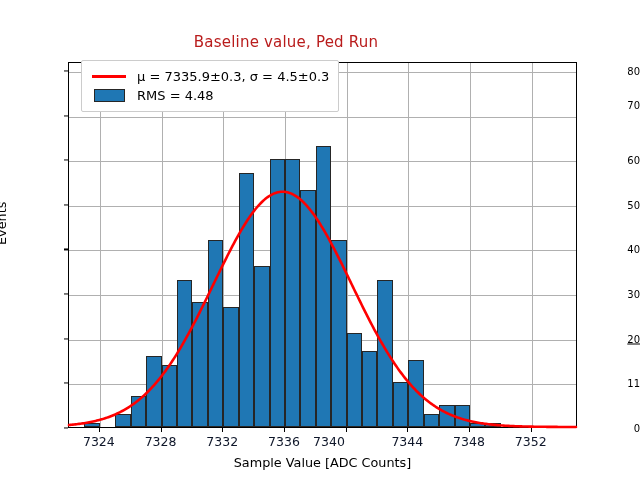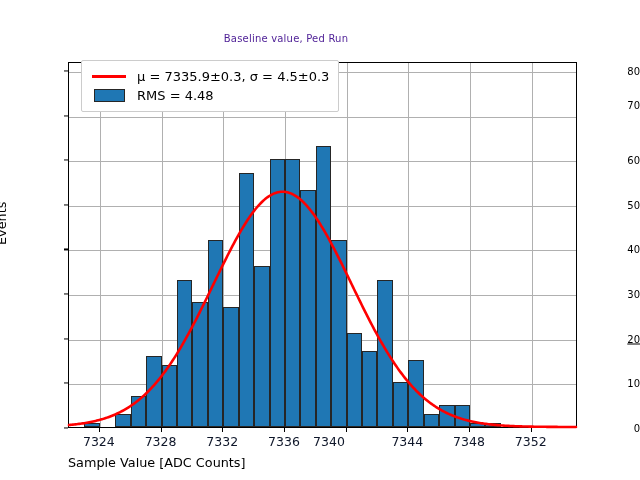--- a/index.html
+++ b/index.html
@@ -14,22 +14,22 @@
     background: #ffffff;
     font-family: "DejaVu Sans", sans-serif;
     overflow: hidden;
   }
   #title {
     position: absolute;
     left: 0;
     top: 33px;
     width: 572px;
     text-align: center;
-    font-size: 10px;
-    color: #4c1d95;
+    font-size: 15px;
+    color: #b91c1c;
     letter-spacing: 0.2px;
   }
   
   #axes {
     position: absolute;
     left: 68px;
     top: 62px;
     width: 509px;
     height: 366px;
     border: 1.1px solid #000000;
@@ -93,20 +93,21 @@
     position: absolute;
     width: 1.1px;
     height: 3.6px;
     background: #000000;
   }
   #xlabel {
     position: absolute;
     left: 68px;
     top: 455px;
     width: 509px;
+    text-align: center;
     font-size: 12.8px;
     color: #000000;
   }
   #ylabel {
     position: absolute;
     left: -6px;
     top: 245px;
     font-size: 12.8px;
     color: #000000;
     transform: rotate(-90deg);
@@ -212,21 +213,21 @@
         <div class="bar" style="left: 416.455px; width: 15.4242px; height: 4.46341px; background: rgb(31, 119, 180); border-color: rgb(38, 38, 38);"></div>
       </div>
     <svg id="fitcurve" viewBox="0 0 509 366" preserveAspectRatio="none">
       <path id="fitpath" fill="none" stroke="#ff0000" stroke-width="2.6" stroke-linejoin="round" stroke-linecap="round" d="M0.00 364.00 L1.27 363.88 L2.54 363.76 L3.82 363.63 L5.09 363.49 L6.36 363.35 L7.63 363.20 L8.91 363.04 L10.18 362.88 L11.45 362.71 L12.72 362.53 L14.00 362.34 L15.27 362.14 L16.54 361.93 L17.81 361.71 L19.09 361.49 L20.36 361.25 L21.63 361.00 L22.90 360.74 L24.18 360.47 L25.45 360.18 L26.72 359.89 L27.99 359.58 L29.27 359.25 L30.54 358.92 L31.81 358.56 L33.09 358.20 L34.36 357.82 L35.63 357.42 L36.90 357.01 L38.18 356.58 L39.45 356.13 L40.72 355.66 L41.99 355.18 L43.27 354.68 L44.54 354.16 L45.81 353.62 L47.08 353.05 L48.36 352.47 L49.63 351.87 L50.90 351.24 L52.17 350.59 L53.45 349.92 L54.72 349.22 L55.99 348.50 L57.26 347.76 L58.54 346.99 L59.81 346.19 L61.08 345.37 L62.35 344.52 L63.63 343.65 L64.90 342.74 L66.17 341.81 L67.44 340.85 L68.71 339.86 L69.99 338.84 L71.26 337.79 L72.53 336.70 L73.80 335.59 L75.08 334.44 L76.35 333.27 L77.62 332.06 L78.89 330.81 L80.17 329.54 L81.44 328.23 L82.71 326.89 L83.98 325.51 L85.26 324.10 L86.53 322.65 L87.80 321.17 L89.07 319.65 L90.35 318.10 L91.62 316.51 L92.89 314.89 L94.16 313.23 L95.44 311.54 L96.71 309.81 L97.98 308.04 L99.26 306.25 L100.53 304.41 L101.80 302.54 L103.07 300.64 L104.35 298.70 L105.62 296.72 L106.89 294.72 L108.16 292.67 L109.44 290.60 L110.71 288.49 L111.98 286.36 L113.25 284.19 L114.53 281.98 L115.80 279.75 L117.07 277.49 L118.34 275.20 L119.62 272.89 L120.89 270.54 L122.16 268.17 L123.43 265.77 L124.71 263.35 L125.98 260.91 L127.25 258.45 L128.52 255.96 L129.79 253.45 L131.07 250.93 L132.34 248.39 L133.61 245.83 L134.88 243.26 L136.16 240.68 L137.43 238.08 L138.70 235.48 L139.97 232.86 L141.25 230.24 L142.52 227.62 L143.79 224.99 L145.06 222.36 L146.34 219.73 L147.61 217.10 L148.88 214.48 L150.15 211.86 L151.43 209.25 L152.70 206.64 L153.97 204.05 L155.24 201.47 L156.52 198.91 L157.79 196.37 L159.06 193.84 L160.34 191.33 L161.61 188.85 L162.88 186.40 L164.15 183.97 L165.43 181.56 L166.70 179.19 L167.97 176.86 L169.24 174.56 L170.52 172.29 L171.79 170.07 L173.06 167.88 L174.33 165.74 L175.61 163.64 L176.88 161.59 L178.15 159.59 L179.42 157.64 L180.70 155.74 L181.97 153.90 L183.24 152.11 L184.51 150.38 L185.79 148.71 L187.06 147.10 L188.33 145.55 L189.60 144.06 L190.88 142.64 L192.15 141.29 L193.42 140.00 L194.69 138.78 L195.96 137.63 L197.24 136.56 L198.51 135.56 L199.78 134.63 L201.05 133.77 L202.33 132.99 L203.60 132.28 L204.87 131.66 L206.14 131.10 L207.42 130.63 L208.69 130.24 L209.96 129.92 L211.23 129.68 L212.51 129.53 L213.78 129.45 L215.05 129.45 L216.32 129.53 L217.60 129.69 L218.87 129.93 L220.14 130.25 L221.41 130.65 L222.69 131.12 L223.96 131.67 L225.23 132.30 L226.51 133.01 L227.78 133.79 L229.05 134.65 L230.32 135.58 L231.60 136.59 L232.87 137.67 L234.14 138.82 L235.41 140.04 L236.69 141.33 L237.96 142.68 L239.23 144.11 L240.50 145.59 L241.78 147.14 L243.05 148.76 L244.32 150.43 L245.59 152.16 L246.87 153.96 L248.14 155.80 L249.41 157.70 L250.68 159.65 L251.96 161.66 L253.23 163.71 L254.50 165.80 L255.77 167.95 L257.04 170.13 L258.32 172.36 L259.59 174.63 L260.86 176.93 L262.13 179.27 L263.41 181.64 L264.68 184.04 L265.95 186.47 L267.22 188.93 L268.50 191.41 L269.77 193.92 L271.04 196.44 L272.31 198.99 L273.59 201.55 L274.86 204.13 L276.13 206.72 L277.40 209.32 L278.68 211.94 L279.95 214.56 L281.22 217.18 L282.49 219.81 L283.77 222.44 L285.04 225.07 L286.31 227.70 L287.59 230.32 L288.86 232.94 L290.13 235.56 L291.40 238.16 L292.68 240.76 L293.95 243.34 L295.22 245.91 L296.49 248.47 L297.77 251.01 L299.04 253.53 L300.31 256.04 L301.58 258.52 L302.86 260.99 L304.13 263.43 L305.40 265.85 L306.67 268.24 L307.95 270.61 L309.22 272.96 L310.49 275.27 L311.76 277.56 L313.04 279.82 L314.31 282.05 L315.58 284.25 L316.85 286.42 L318.13 288.56 L319.40 290.66 L320.67 292.74 L321.94 294.78 L323.21 296.78 L324.49 298.76 L325.76 300.69 L327.03 302.60 L328.30 304.47 L329.58 306.30 L330.85 308.10 L332.12 309.86 L333.39 311.59 L334.67 313.28 L335.94 314.94 L337.21 316.56 L338.48 318.15 L339.76 319.70 L341.03 321.21 L342.30 322.69 L343.57 324.14 L344.85 325.55 L346.12 326.93 L347.39 328.27 L348.66 329.58 L349.94 330.85 L351.21 332.09 L352.48 333.30 L353.76 334.48 L355.03 335.62 L356.30 336.74 L357.57 337.82 L358.85 338.87 L360.12 339.89 L361.39 340.88 L362.66 341.84 L363.94 342.77 L365.21 343.67 L366.48 344.55 L367.75 345.40 L369.03 346.22 L370.30 347.01 L371.57 347.78 L372.84 348.53 L374.12 349.25 L375.39 349.94 L376.66 350.61 L377.93 351.26 L379.21 351.89 L380.48 352.49 L381.75 353.07 L383.02 353.63 L384.29 354.17 L385.57 354.69 L386.84 355.20 L388.11 355.68 L389.38 356.14 L390.66 356.59 L391.93 357.02 L393.20 357.43 L394.47 357.83 L395.75 358.21 L397.02 358.58 L398.29 358.93 L399.56 359.26 L400.84 359.59 L402.11 359.89 L403.38 360.19 L404.65 360.47 L405.93 360.75 L407.20 361.01 L408.47 361.26 L409.74 361.49 L411.02 361.72 L412.29 361.94 L413.56 362.15 L414.84 362.34 L416.11 362.53 L417.38 362.71 L418.65 362.88 L419.93 363.05 L421.20 363.21 L422.47 363.35 L423.74 363.50 L425.02 363.63 L426.29 363.76 L427.56 363.88 L428.83 364.00 L430.11 364.11 L431.38 364.21 L432.65 364.31 L433.92 364.41 L435.20 364.50 L436.47 364.58 L437.74 364.66 L439.01 364.74 L440.29 364.81 L441.56 364.88 L442.83 364.95 L444.10 365.01 L445.38 365.07 L446.65 365.12 L447.92 365.18 L449.19 365.23 L450.46 365.27 L451.74 365.32 L453.01 365.36 L454.28 365.40 L455.55 365.43 L456.83 365.47 L458.10 365.50 L459.37 365.53 L460.64 365.56 L461.92 365.59 L463.19 365.62 L464.46 365.64 L465.73 365.66 L467.01 365.69 L468.28 365.71 L469.55 365.72 L470.82 365.74 L472.10 365.76 L473.37 365.78 L474.64 365.79 L475.91 365.80 L477.19 365.82 L478.46 365.83 L479.73 365.84 L481.01 365.85 L482.28 365.86 L483.55 365.87 L484.82 365.88 L486.10 365.89 L487.37 365.90 L488.64 365.90 L489.91 365.91 L491.19 365.92 L492.46 365.92 L493.73 365.93 L495.00 365.93 L496.28 365.94 L497.55 365.94 L498.82 365.95 L500.09 365.95 L501.37 365.95 L502.64 365.96 L503.91 365.96 L505.18 365.96 L506.46 365.97 L507.73 365.97 L509.00 365.97 "></path>
     </svg>
   </div>
 
   <div id="tick-layer-y">
       <div class="ytick-label" style="top: 428px; width: 59px;">0</div>
       <div class="ytick-mark" style="top: 428px; left: 64.4px;"></div>
-      <div class="ytick-label" style="top: 383.366px; width: 59px;">10</div>
+      <div class="ytick-label" style="top: 383.366px; width: 59px;">11</div>
       <div class="ytick-mark" style="top: 383.366px; left: 64.4px;"></div>
       <div class="ytick-label" style="top: 338.732px; width: 59px; text-decoration: underline;">20</div>
       <div class="ytick-mark" style="top: 338.732px; left: 64.4px;"></div>
       <div class="ytick-label" style="top: 294.098px; width: 59px;">30</div>
       <div class="ytick-mark" style="top: 294.098px; left: 64.4px;"></div>
       <div class="ytick-label" style="top: 249.463px; width: 59px;">40</div>
       <div class="ytick-mark" style="top: 249.463px; left: 64.4px;"></div>
       <div class="ytick-label" style="top: 204.829px; width: 59px;">50</div>
       <div class="ytick-mark" style="top: 204.829px; left: 64.4px;"></div>
       <div class="ytick-label" style="top: 160.195px; width: 59px;">60</div>

